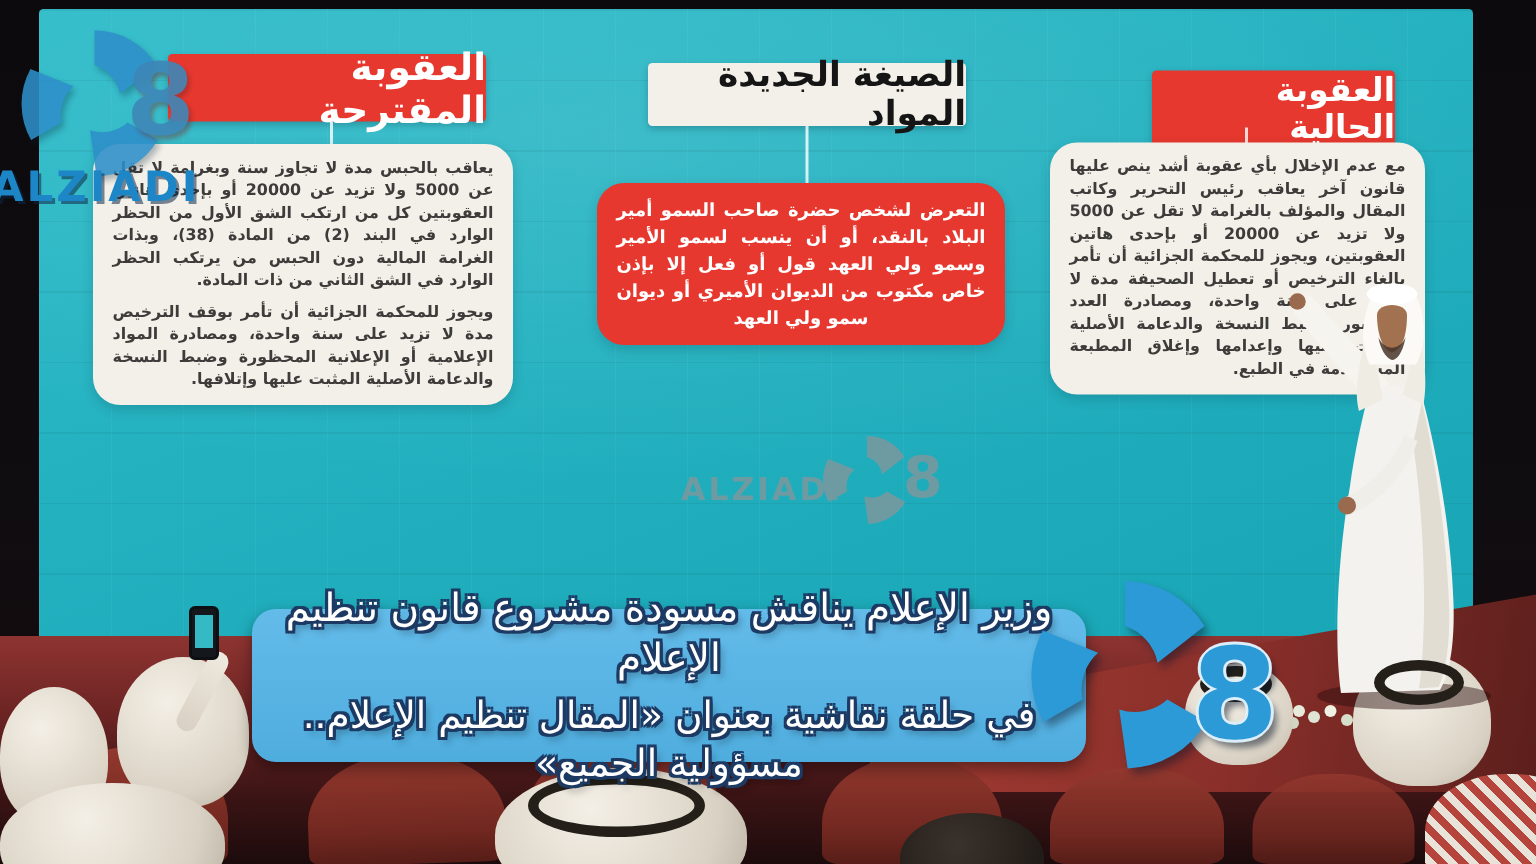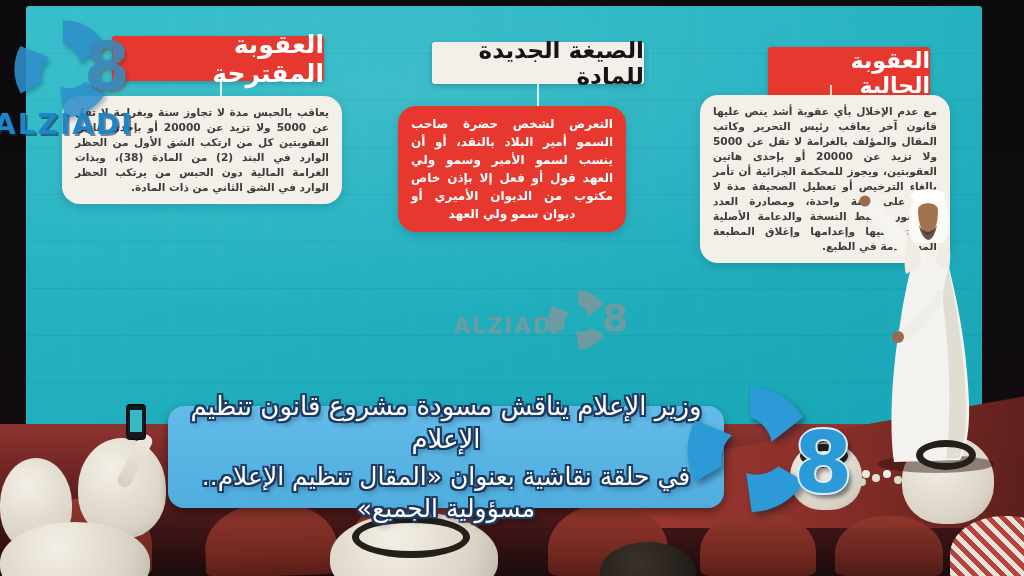--- a/index.html
+++ b/index.html
@@ -30,21 +30,21 @@
   .conn-proposed{left:194px;top:75px;height:34px;}
   .conn-new{left:511px;top:78px;height:40px;}
   .conn-current{left:804px;top:79px;height:22px;}
   .bubble{position:absolute;border-radius:18px;padding:9px 13px;direction:rtl;
     text-align:justify;text-align-last:right;box-shadow:0 3px 8px rgba(0,40,50,.18);}
   .bubble.white{background:var(--panel-white);color:#3d3c3a;font-size:10.6px;
     font-weight:700;line-height:1.42;}
   .bubble.red{background:var(--accent-red);color:#fff;font-size:12px;font-weight:700;
     line-height:1.5;text-align-last:center;}
   .bubble-proposed{left:36px;top:90px;width:280px;}
-  .bubble-new{left:372px;top:100px;width:228px;}
+  .bubble-new{left:372px;top:116px;width:272px;}
   .bubble-current{left:674px;top:89px;width:250px;}
   .bubble p + p{margin-top:6px;}
 
   
   .wm-topleft{position:absolute;left:0;top:10px;width:180px;height:140px;z-index:3;}
   .wm-topleft .swirl{position:absolute;left:10px;top:6px;width:106px;height:106px;
     color:#2d8fc9;opacity:.88;filter:drop-shadow(2px 3px 2px rgba(10,40,60,.35));}
   .wm-topleft .digit{position:absolute;left:84px;top:18px;font-size:66px;font-weight:800;
     color:#3e86b8;opacity:.9;text-shadow:2px 3px 3px rgba(120,40,40,.45);}
   .wm-topleft .brand{position:absolute;left:-6px;top:98px;font-size:28px;font-weight:800;
@@ -117,23 +117,24 @@
       </symbol>
     </defs>
   </svg>
 
   <div class="screen">
 
     <div class="hdr red hdr-proposed" dir="rtl">العقوبة المقترحة</div>
     <div class="connector conn-proposed"></div>
     <div class="bubble white bubble-proposed">
       <p>يعاقب بالحبس مدة لا تجاوز سنة وبغرامة لا تقل عن 5000 ولا تزيد عن 20000 أو بإحدى هاتين العقوبتين كل من ارتكب الشق الأول من الحظر الوارد في البند (2) من المادة (38)، وبذات الغرامة المالية دون الحبس من يرتكب الحظر الوارد في الشق الثاني من ذات المادة.</p>
-    </div>
-
-    <div class="hdr white hdr-new" dir="rtl">الصيغة الجديدة للمادة</div>
+      <p>ويجوز للمحكمة الجزائية أن تأمر بوقف الترخيص مدة لا تزيد على سنة واحدة، ومصادرة المواد الإعلامية أو الإعلانية المحظورة وضبط النسخة والدعامة الأصلية المثبت عليها وإتلافها.</p>
+    </div>
+
+    <div class="hdr white hdr-new" dir="rtl">الصيغة الجديدة المواد</div>
     <div class="connector conn-new"></div>
     <div class="bubble red bubble-new">
       <p>التعرض لشخص حضرة صاحب السمو أمير البلاد بالنقد، أو أن ينسب لسمو الأمير وسمو ولي العهد قول أو فعل إلا بإذن خاص مكتوب من الديوان الأميري أو ديوان سمو ولي العهد</p>
     </div>
 
     <div class="hdr red hdr-current" dir="rtl">العقوبة الحالية</div>
     <div class="connector conn-current"></div>
     <div class="bubble white bubble-current">
       <p>مع عدم الإخلال بأي عقوبة أشد ينص عليها قانون آخر يعاقب رئيس التحرير وكاتب المقال والمؤلف بالغرامة لا تقل عن 5000 ولا تزيد عن 20000 أو بإحدى هاتين العقوبتين، ويجوز للمحكمة الجزائية أن تأمر بإلغاء الترخيص أو تعطيل الصحيفة مدة لا تزيد على سنة واحدة، ومصادرة العدد المنشور وضبط النسخة والدعامة الأصلية المثبت عليها وإعدامها وإغلاق المطبعة المستخدمة في الطبع.</p>
     </div>

